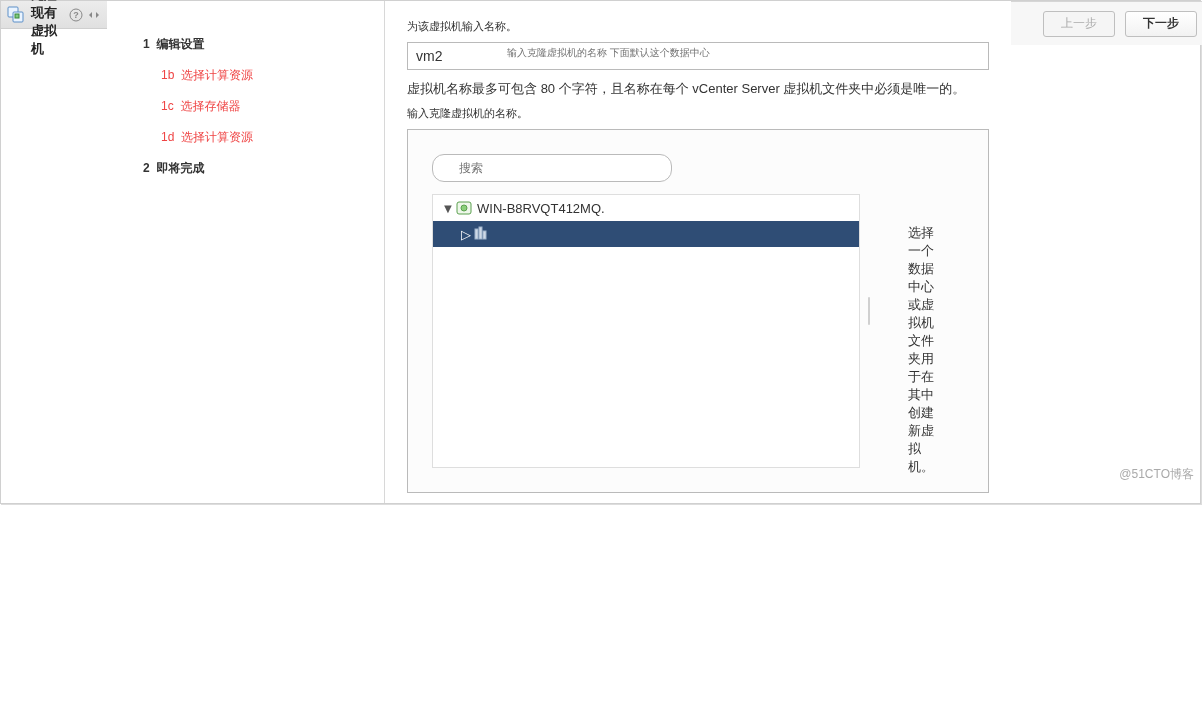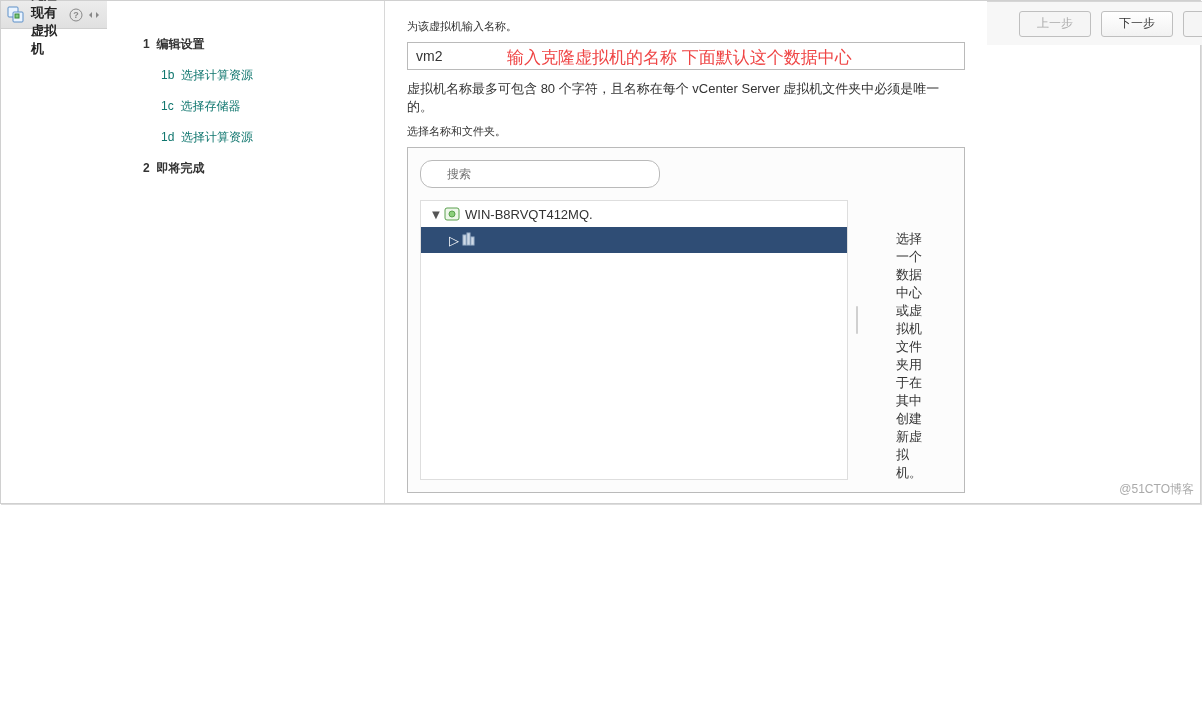--- a/index.html
+++ b/index.html
@@ -39,46 +39,46 @@
   flex:1; display:flex; min-height:0;
 }
 .steps{
   width:278px;
   border-right:1px solid #d8d8d8;
   padding:28px 0 0 0;
   font-size:12px;
   color:#333;
 }
 .step-major{padding:7px 0 7px 36px;font-weight:bold}
-.step-sub{padding:7px 0 7px 54px;color:#0f766e}
+.step-sub{padding:7px 0 7px 54px;color:#ef4444}
 .step-sub.active{background:var(--sel);color:#fff}
 
 .main{
   flex:1; padding:18px 22px 10px 22px; display:flex; flex-direction:column; min-height:0;
   position:relative;
 }
 .prompt{font-size:11px;color:#333;margin:0 0 8px 0}
 .name-row{position:relative}
 .name-input{
   width:100%; height:28px;
   border:1px solid var(--input-border);
   padding:2px 8px; font-size:14px; color:#333;
 }
 .overlay-anno{
   position:absolute; left:100px; top:4px;
-  color:#ef4444; font-size:17px; pointer-events:none;
+  color:#737373; font-size:10px; pointer-events:none;
   font-family:"SimSun","Microsoft YaHei",sans-serif;
 }
 .note{font-size:13px;color:#333;margin:10px 0 8px 0}
 
 .loc-wrap{
   border:1px solid var(--input-border);
   background:#fcfcfc;
   flex:1; min-height:0;
-  padding:12px;
+  padding:24px;
   display:flex; gap:6px;
 }
 .tree-pane{
   width:428px; display:flex; flex-direction:column; min-height:0;
 }
 .search-box{
   height:28px; width:240px;
   border:1px solid var(--input-border);
   border-radius:12px;
   padding:0 10px 0 26px;
@@ -117,23 +117,23 @@
   display:flex; align-items:center; justify-content:space-between;
   gap:10px; padding:0 32px;
 }
 .btn{
   min-width:72px; height:26px;
   border:1px solid #bfbfbf; background:linear-gradient(#fff,#f2f2f2);
   border-radius:3px; font-size:12px; color:#333;
   padding:0 12px;
 }
 .btn:disabled{color:#aaa;background:#f5f5f5}
-.btn.primary{font-weight:normal}
+.btn.primary{font-weight:bold}
 .watermark{
-  position:absolute; right:6px; bottom:5px;
+  position:absolute; right:6px; bottom:20px;
   font-size:12px; color:#aaa; pointer-events:none;
 }
 </style>
 </head>
 <body>
 
 <div class="dialog">
 
   <div class="titlebar">
     <svg class="title-icon" viewBox="0 0 18 18">
@@ -183,21 +183,21 @@
     </div>
 
     <div class="main">
       <div class="prompt">为该虚拟机输入名称。</div>
       <div class="name-row">
         <input class="name-input" value="vm2" style="">
         <span class="overlay-anno">输入克隆虚拟机的名称    下面默认这个数据中心</span>
       </div>
       <div class="note">虚拟机名称最多可包含 80 个字符，且名称在每个 vCenter Server 虚拟机文件夹中必须是唯一的。</div>
 
-      <div class="prompt">选择名称和文件夹。</div>
+      <div class="prompt">输入克隆虚拟机的名称。</div>
 
       <div class="loc-wrap">
         <div class="tree-pane">
           <div class="search-wrap">
             <svg class="mag" viewBox="0 0 14 14">
               <circle cx="6" cy="6" r="4.5" stroke="#888" fill="none" stroke-width="1.3"></circle>
               <line x1="9.5" y1="9.5" x2="13" y2="13" stroke="#888" stroke-width="1.3"></line>
             </svg>
             <input class="search-box" placeholder="搜索" style="">
           </div>

